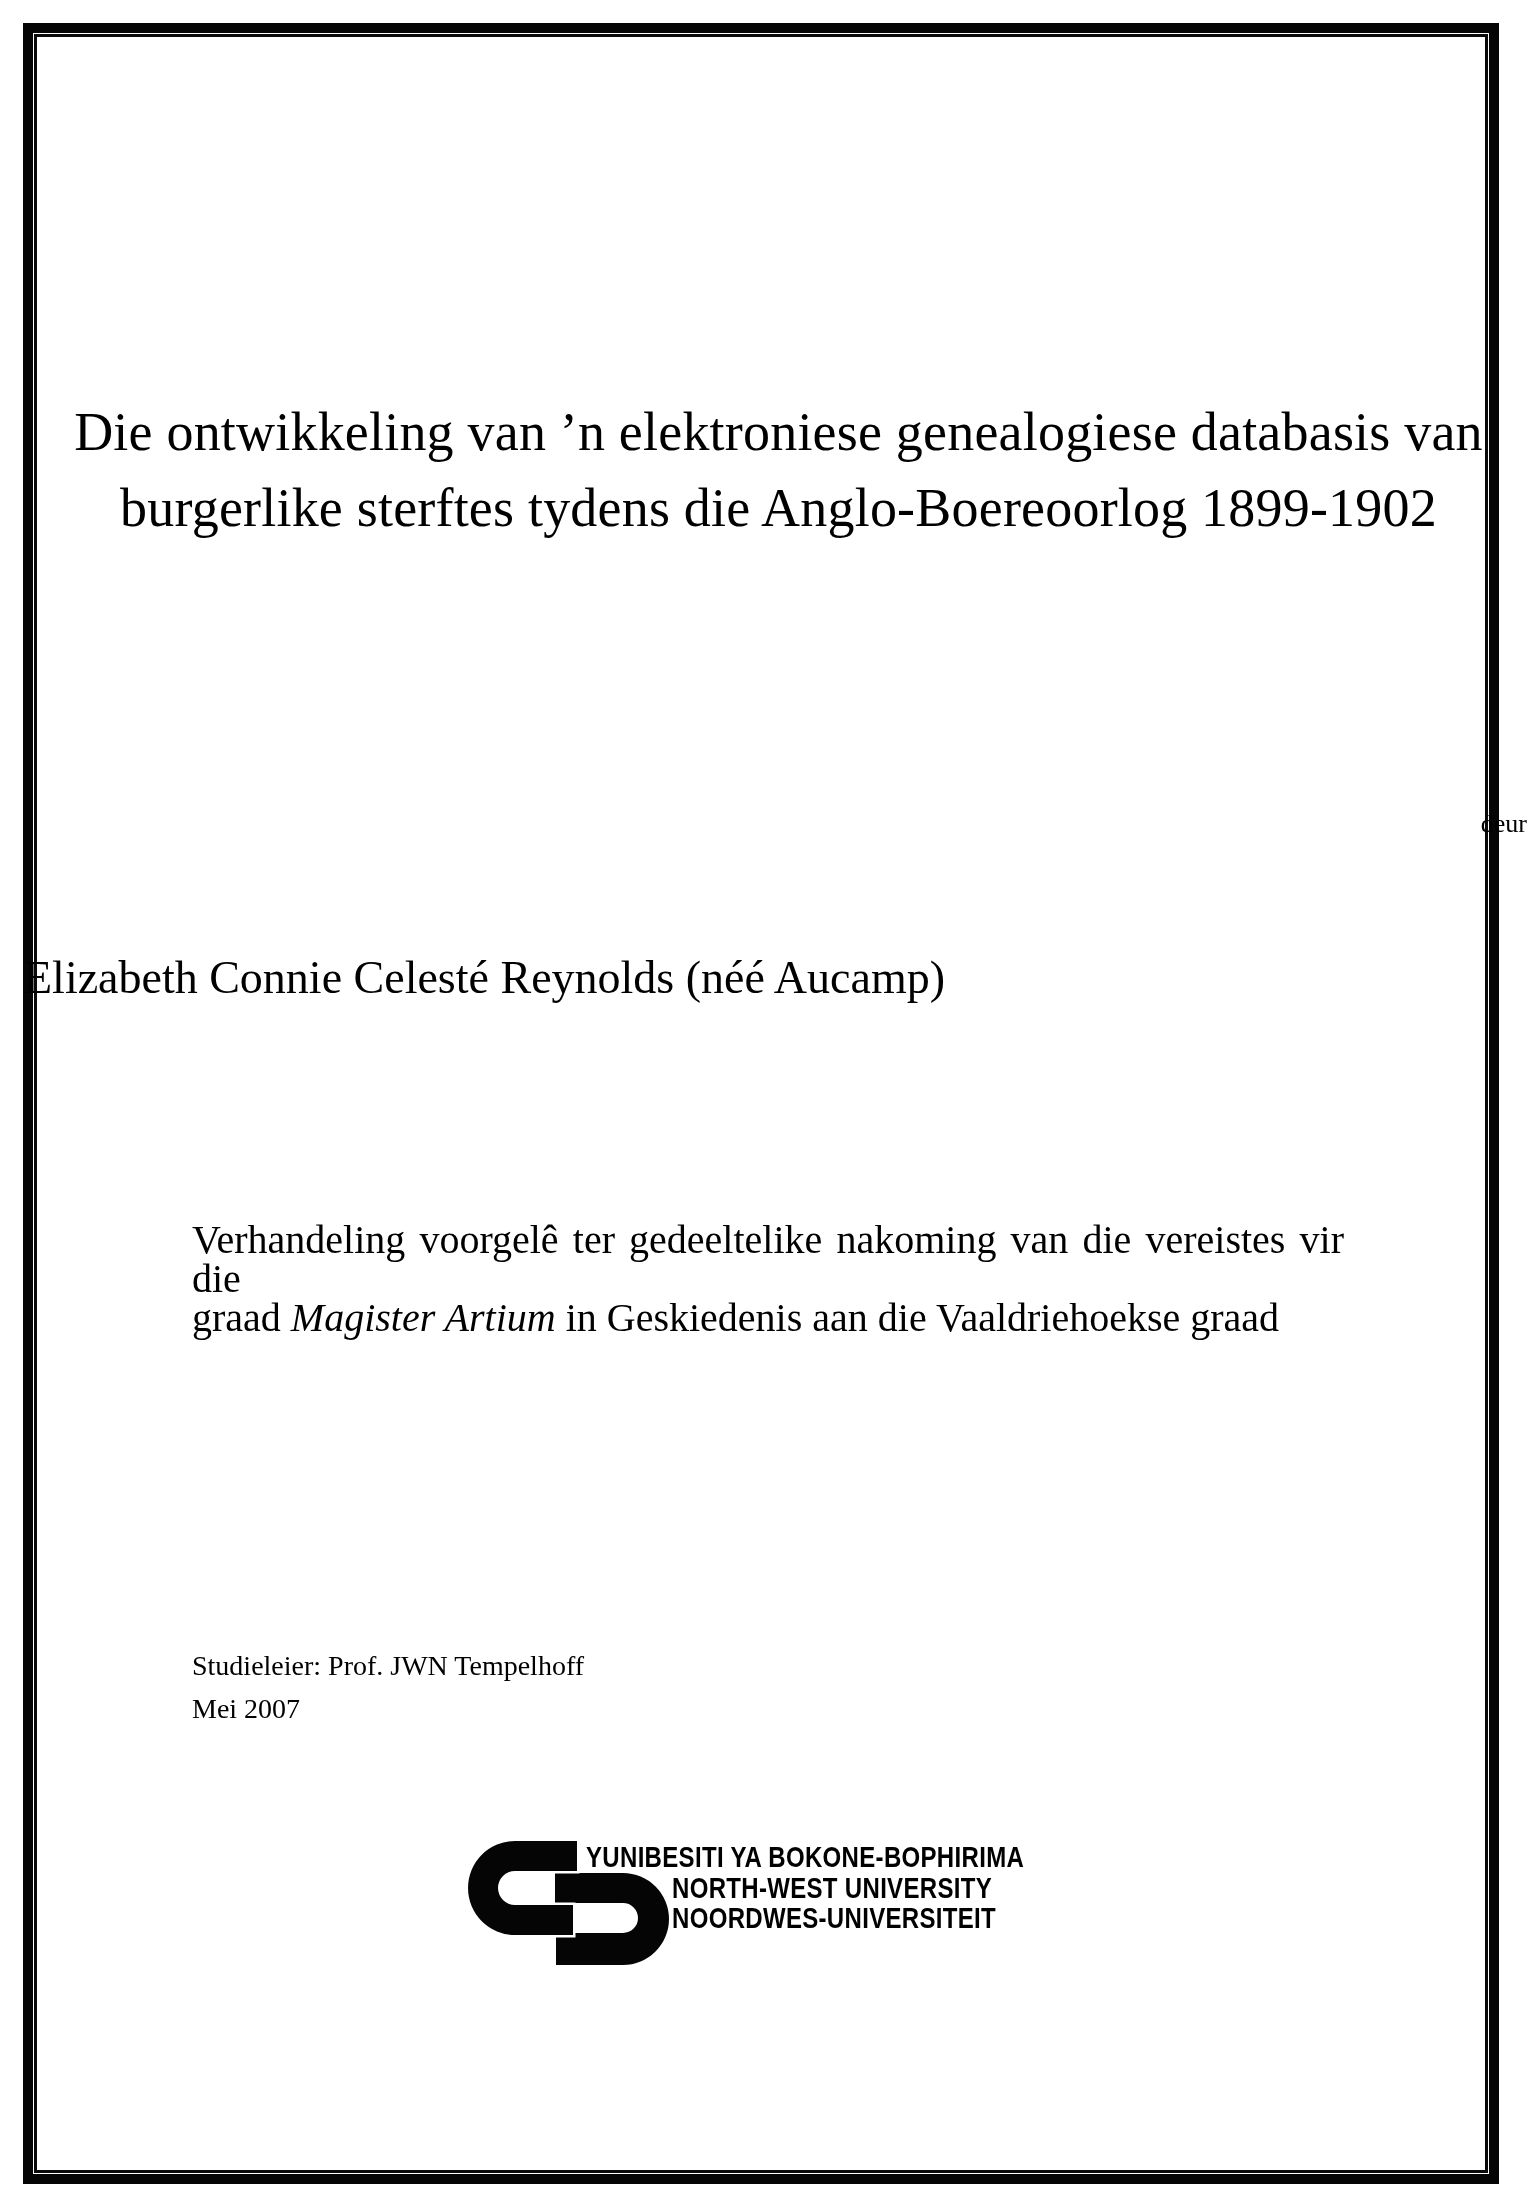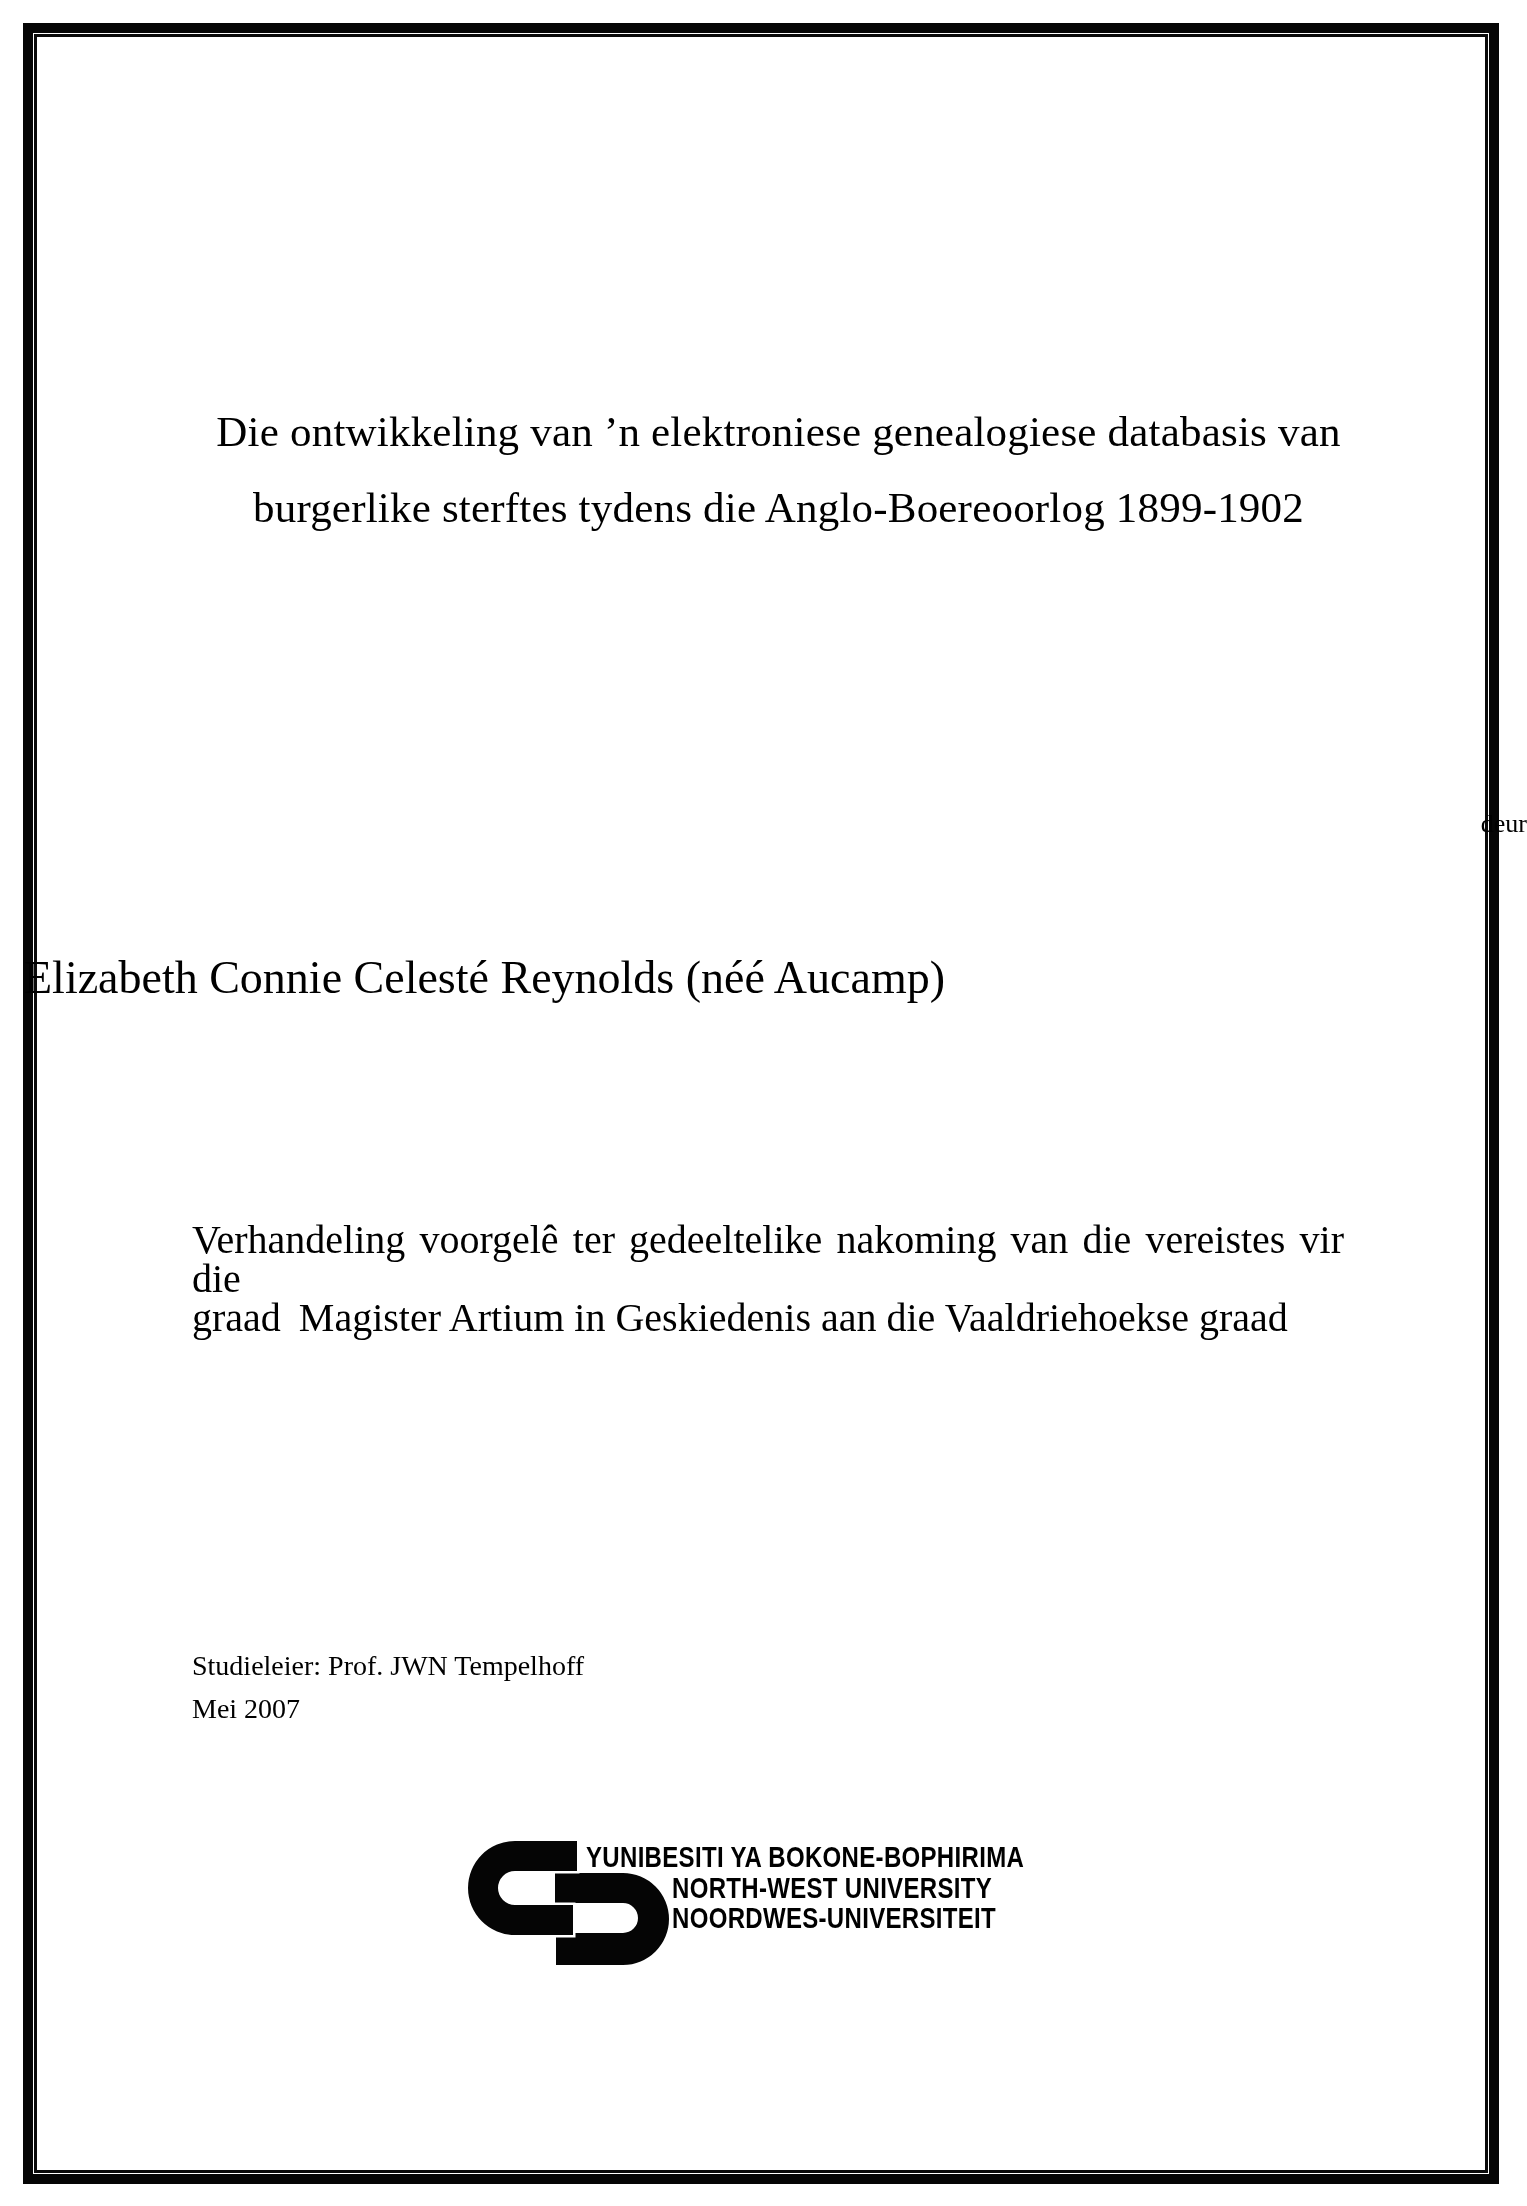--- a/index.html
+++ b/index.html
@@ -29,21 +29,21 @@
     position: absolute;
     inset: 1px;
     border: 3px solid #0a0a0a;
   }
   .title-block {
     position: absolute;
     left: 30px;
     right: 0;
     top: 394px;
     text-align: center;
-    font-size: 43px;
+    font-size: 54px;
     line-height: 76px;
     letter-spacing: 0.2px;
     white-space: nowrap;
   }
   .byline {
     position: absolute;
     left: 30px;
     right: 0;
     top: 804px;
     text-align: right;
@@ -66,21 +66,21 @@
     top: 1220px;
     width: 1152px;
     font-size: 40px;
     line-height: 39px;
   }
   .statement .justified {
     text-align: justify;
     text-align-last: justify;
   }
   .statement .italic {
-    margin-left: 8px;
+    font-style: italic;
   }
   .supervisor-block {
     position: absolute;
     left: 192px;
     top: 1644px;
     font-size: 28px;
     line-height: 43px;
   }
   
   .nwu-logo {

